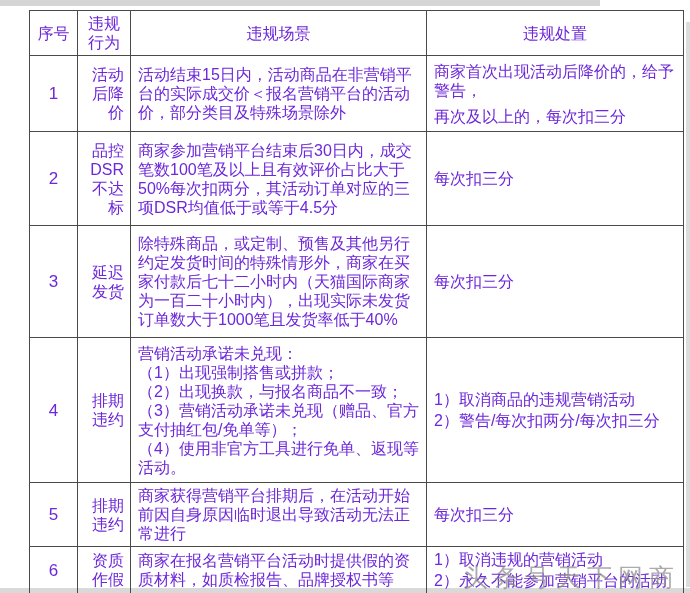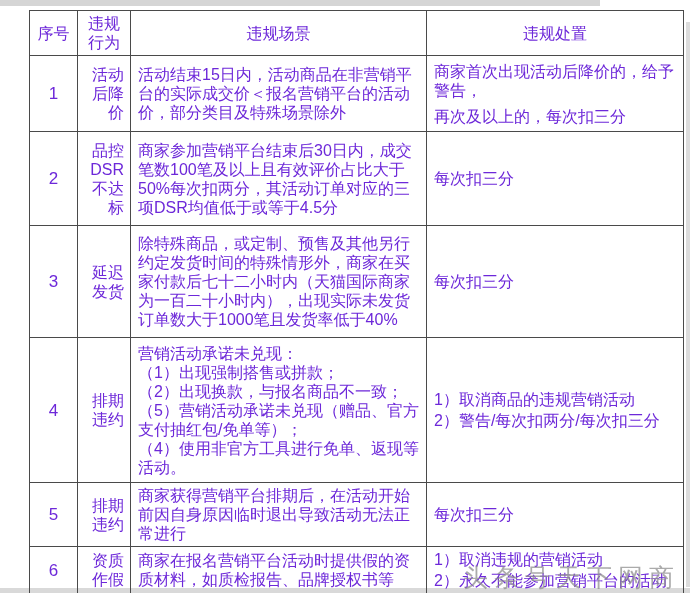--- a/index.html
+++ b/index.html
@@ -139,21 +139,21 @@
             <p>每次扣三分</p>
           </td>
         </tr>
         <tr>
           <td class="cell-no">4</td>
           <td class="cell-behavior">排期违约</td>
           <td class="cell-scenario">
             <p>营销活动承诺未兑现：</p>
             <p>（1）出现强制搭售或拼款；</p>
             <p>（2）出现换款，与报名商品不一致；</p>
-            <p>（5）营销活动承诺未兑现（赠品、官方支付抽红包/免单等）；</p>
+            <p>（3）营销活动承诺未兑现（赠品、官方支付抽红包/免单等）；</p>
             <p>（4）使用非官方工具进行免单、返现等活动。</p>
           </td>
           <td class="cell-punishment tight">
             <p>1）取消商品的违规营销活动</p>
             <p>2）警告/每次扣两分/每次扣三分</p>
           </td>
         </tr>
         <tr>
           <td class="cell-no">5</td>
           <td class="cell-behavior">排期违约</td>

